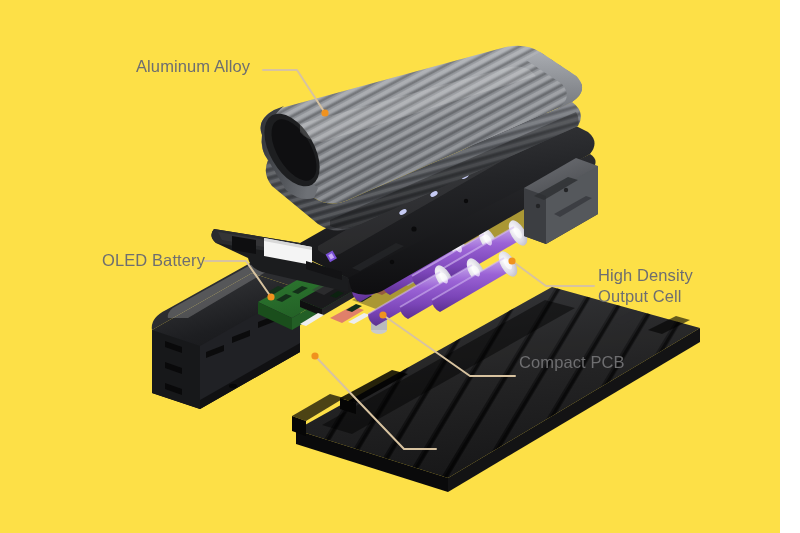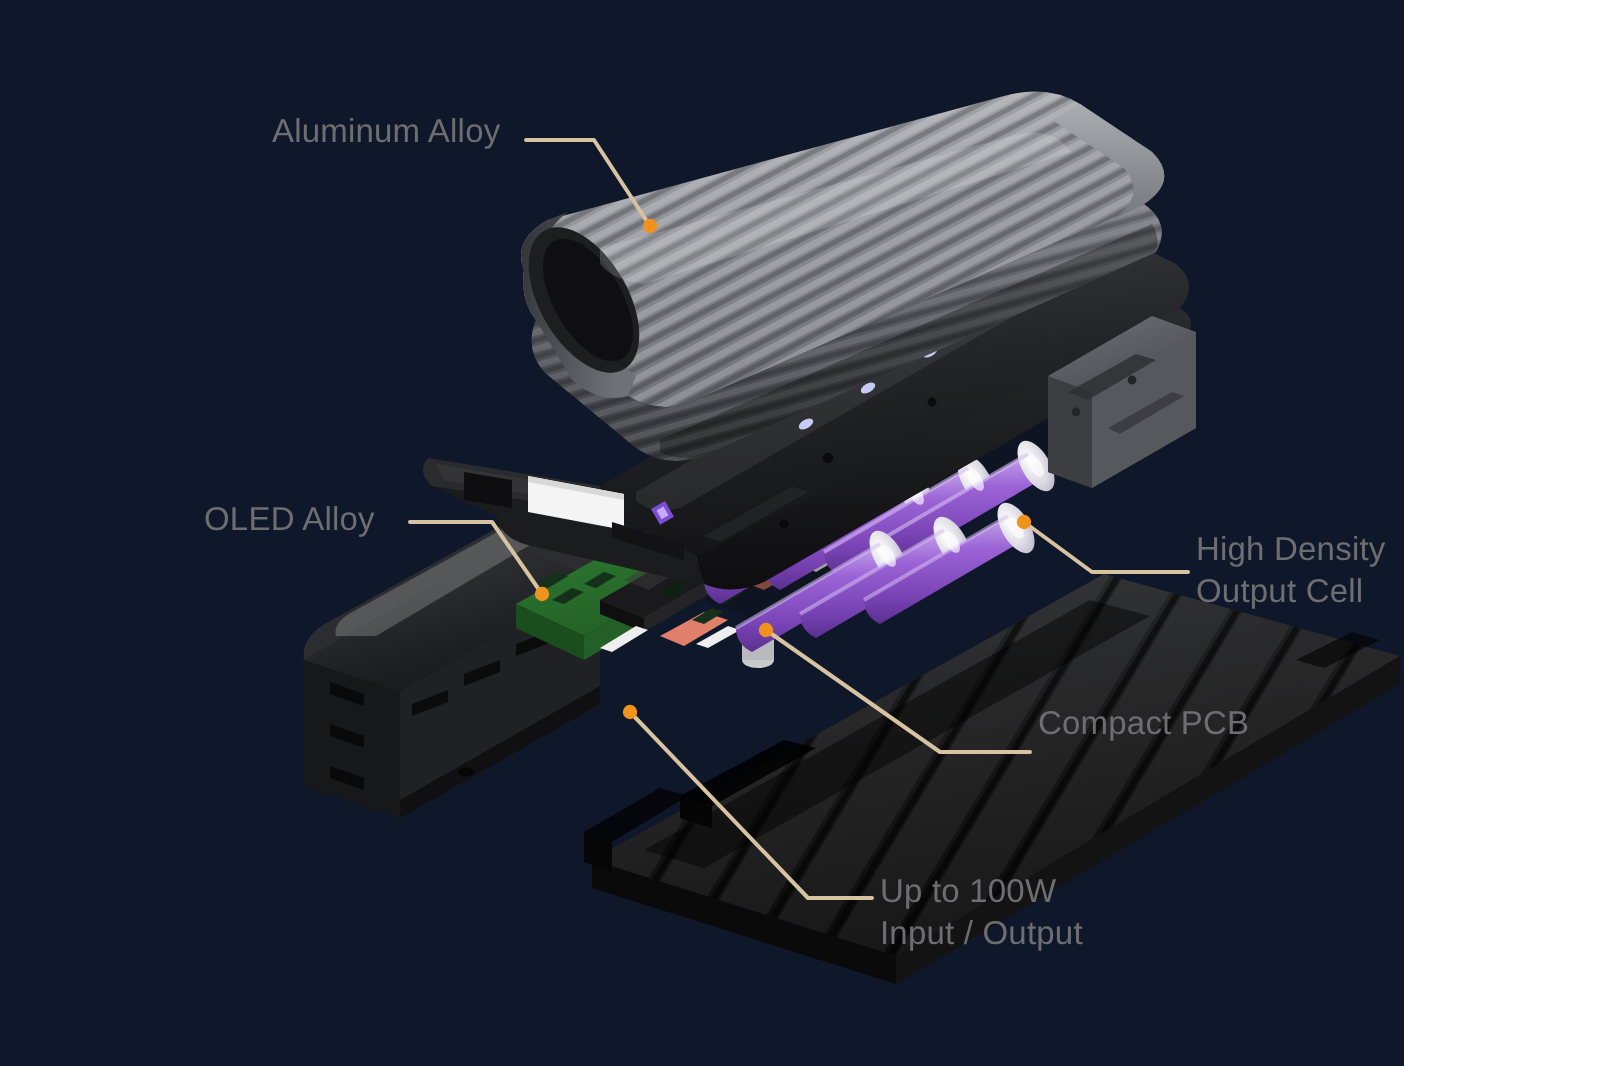--- a/index.html
+++ b/index.html
@@ -3,21 +3,21 @@
 <meta charset="utf-8">
 <title>Exploded View</title>
 <style>
   html,body{margin:0;padding:0;background:#ffffff;}
   body{
     width:800px;height:533px;
     font-family:"Liberation Sans","DejaVu Sans",sans-serif;
     overflow:hidden;
     position:relative;
   }
-  #stage{position:relative;width:702px;height:533px;background:#0f172a;overflow:hidden;}
+  #stage{position:relative;width:780px;height:533px;background:#fde047;overflow:hidden;}
   #scene{position:absolute;inset:0;}
   #scene svg{display:block;width:800px;height:533px;}
 
   .callout{position:absolute;color:#6e6e70;font-size:16.5px;line-height:21px;letter-spacing:.1px;white-space:pre-line;}
   .callout.right{text-align:left;}
   .callout.left{text-align:right;}
 
   #lbl-aluminum{left:136px;top:56px;}
   #lbl-oled{left:102px;top:250px;}
   #lbl-battery{left:598px;top:265px;}
@@ -331,21 +331,20 @@
       <circle cx="271" cy="297" r="3.6" fill="#f0921e"></circle>
       <circle cx="512" cy="261" r="3.6" fill="#f0921e"></circle>
       <circle cx="383" cy="315" r="3.6" fill="#f0921e"></circle>
       <circle cx="315" cy="356" r="3.6" fill="#f0921e"></circle>
     </g>
   </svg>
   </div>
 
   <div class="callout left" id="lbl-aluminum">Aluminum Alloy</div>
 
-  <div class="callout left" id="lbl-oled">OLED Alloy</div>
+  <div class="callout left" id="lbl-oled">OLED Battery</div>
 
   <div class="callout right" id="lbl-battery"><span>High Density</span><br><span>Output Cell</span></div>
 
   <div class="callout right" id="lbl-pcb">Compact PCB</div>
 
-  <div class="callout right" id="lbl-power"><span>Up to 100W</span><br><span>Input / Output</span></div>
 
 </div>
 
 </body></html>

